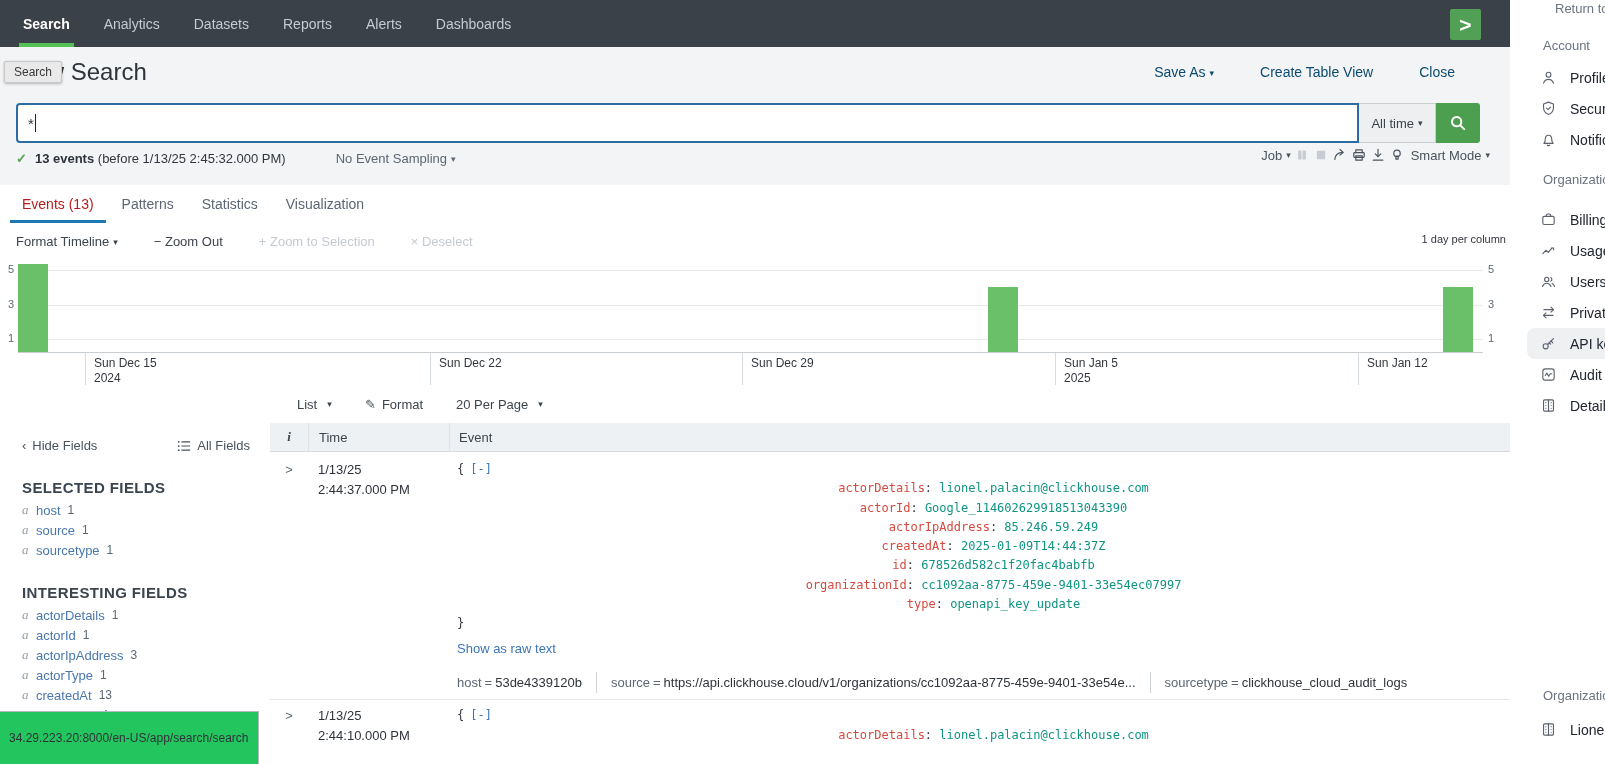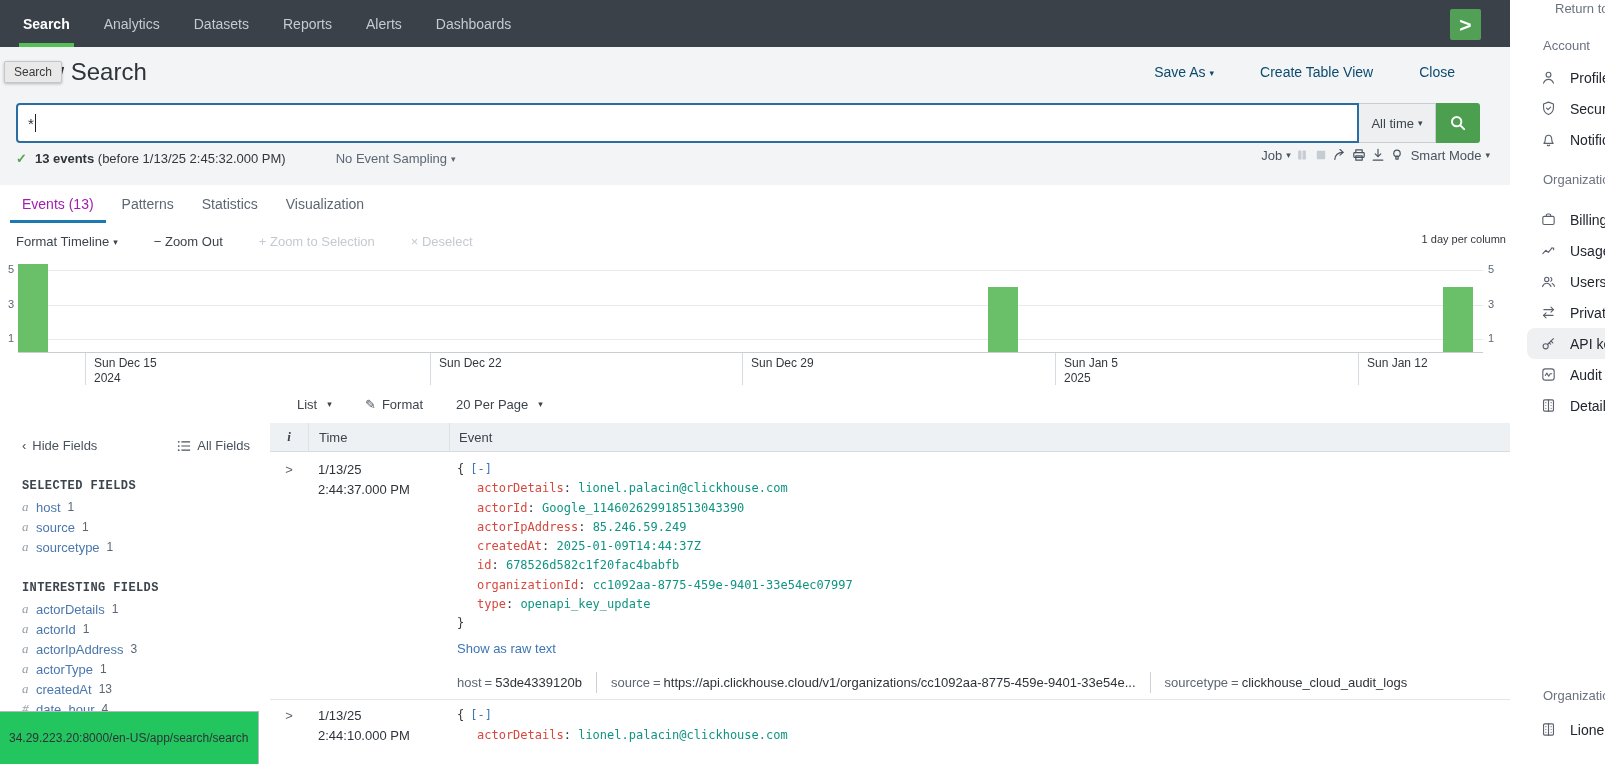--- a/index.html
+++ b/index.html
@@ -32,21 +32,21 @@
   .chk{color:#57a553;font-weight:bold;font-size:13px;}
   .cnt{font-weight:bold;color:#2f343a;}
   .sampling{margin-left:42px;color:#5c6773;cursor:pointer;}
   .job-right{position:absolute;right:20px;top:100px;display:flex;align-items:center;gap:3px;font-size:13px;color:#49535e;}
   .job-right .tb{cursor:pointer;display:flex;align-items:center;}
   .dim svg *{fill:#c6ccd2 !important;stroke:#c6ccd2 !important;}
   
   .tabs-row{position:absolute;left:0;top:185px;width:1510px;height:38px;background:#fff;border-bottom:1px solid #d8dde2;
             display:flex;padding-left:8px;}
   .tab{font-size:14px;color:#5c6773;display:flex;align-items:center;padding:0 14px;position:relative;cursor:pointer;}
-  .tab.active{color:#a21caf;}
+  .tab.active{color:#b91c1c;}
   .tab.active::after{content:"";position:absolute;left:2px;right:2px;bottom:0;height:3px;background:#1d7ab0;}
   
   .tlc-row{position:absolute;left:0;top:223px;width:1510px;height:36px;background:#fff;display:flex;align-items:center;
            padding-left:16px;gap:36px;font-size:13px;color:#3c444d;}
   .tlc{cursor:pointer;white-space:nowrap;}
   .tlc.disabled{color:#c3cad1;}
   .scale-note{position:absolute;right:20px;top:10px;font-size:11px;color:#33373d;}
   
   .chart{position:absolute;left:0;top:259px;width:1510px;height:126px;background:#fff;}
   .grid{position:absolute;left:18px;width:1465px;height:1px;background:#e7eaec;}
@@ -60,38 +60,38 @@
   
   .results-row{position:absolute;left:0;top:385px;width:1510px;height:38px;background:#fff;border-bottom:1px solid #d8dde2;}
   .res-ctl{position:absolute;top:0;height:38px;display:flex;align-items:center;font-size:13px;color:#3c444d;cursor:pointer;gap:6px;}
   .rc1{left:297px;} .rc2{left:365px;} .rc3{left:456px;}
   .pencil{font-size:13px;color:#49535e;}
   
   .content{position:absolute;left:0;top:423px;width:1510px;height:341px;}
   .sidebar{position:absolute;left:0;top:0;bottom:0;width:270px;border-right:1px solid #d8dde2;background:#fff;overflow:hidden;}
   .sb-head{display:flex;justify-content:space-between;padding:15px 20px 0 22px;font-size:13px;color:#49535e;}
   .sb-link{cursor:pointer;display:flex;align-items:center;gap:6px;white-space:nowrap;}
-  .sb-title{padding:26px 0 4px 22px;font-size:12px;font-weight:bold;color:#3c444d;letter-spacing:.4px;font-family:Liberation Mono, monospace;}
+  .sb-title{padding:26px 0 4px 22px;font-size:15px;font-weight:bold;color:#3c444d;letter-spacing:.4px;}
   .sb-title.second{padding-top:24px;}
   .frow{padding:2px 0 2px 22px;font-size:13px;height:16px;display:flex;align-items:center;cursor:pointer;}
   .fpre{font-family:"Liberation Serif",serif;font-style:italic;color:#949ea7;width:14px;}
   .fname{color:#4a77ad;}
   .fcount{color:#5c6773;font-size:12px;margin-left:7px;}
   
   .events{position:absolute;left:270px;top:0;right:0;bottom:0;overflow:hidden;background:#fff;}
   .thead{height:28px;background:#eef1f4;border-bottom:1px solid #d5dbe0;display:flex;align-items:center;font-size:13px;color:#3c444d;}
   .h-i{width:38px;text-align:center;font-family:"Liberation Serif",serif;font-style:italic;font-weight:bold;border-right:1px solid #dde2e6;height:100%;display:flex;align-items:center;justify-content:center;}
   .h-time{width:130px;padding-left:10px;border-right:1px solid #dde2e6;height:100%;display:flex;align-items:center;}
   .h-event{flex:1;padding-left:9px;display:flex;align-items:center;}
   .erow{display:flex;border-bottom:1px solid #e3e7ea;padding:8px 0 6px;}
   .erow.r2{padding-top:6px;border-bottom:none;}
   .c-exp{width:38px;text-align:center;color:#5c6773;font-size:13px;cursor:pointer;line-height:19px;}
   .c-time{width:130px;padding-left:10px;font-size:13px;line-height:20px;color:#2f343a;}
   .c-event{flex:1;padding-left:9px;font-family:"DejaVu Sans Mono","Liberation Mono",monospace;font-size:12px;line-height:19.3px;}
-  .jline{padding-left:20px;white-space:nowrap;}
+  .jline{padding-left:20px;white-space:nowrap;text-align:center;}
   .jkey{color:#d6493f;}
   .jcolon{color:#33373d;}
   .jval{color:#0f9482;}
   .brace{color:#33373d;}
   .collapse{color:#3d76b5;cursor:pointer;margin-left:6px;}
   .rawlink{display:inline-block;margin-top:5px;font-family:"Liberation Sans",sans-serif;font-size:13px;color:#3d76b5;cursor:pointer;}
   .meta{margin-top:13px;display:flex;font-family:"Liberation Sans",sans-serif;font-size:13px;align-items:flex-end;}
   .meta-item{padding:1px 14px;white-space:nowrap;cursor:pointer;}
   .meta-item:first-child{padding-left:0;}
   .meta-item + .meta-item{border-left:1px solid #ccd2d8;}

